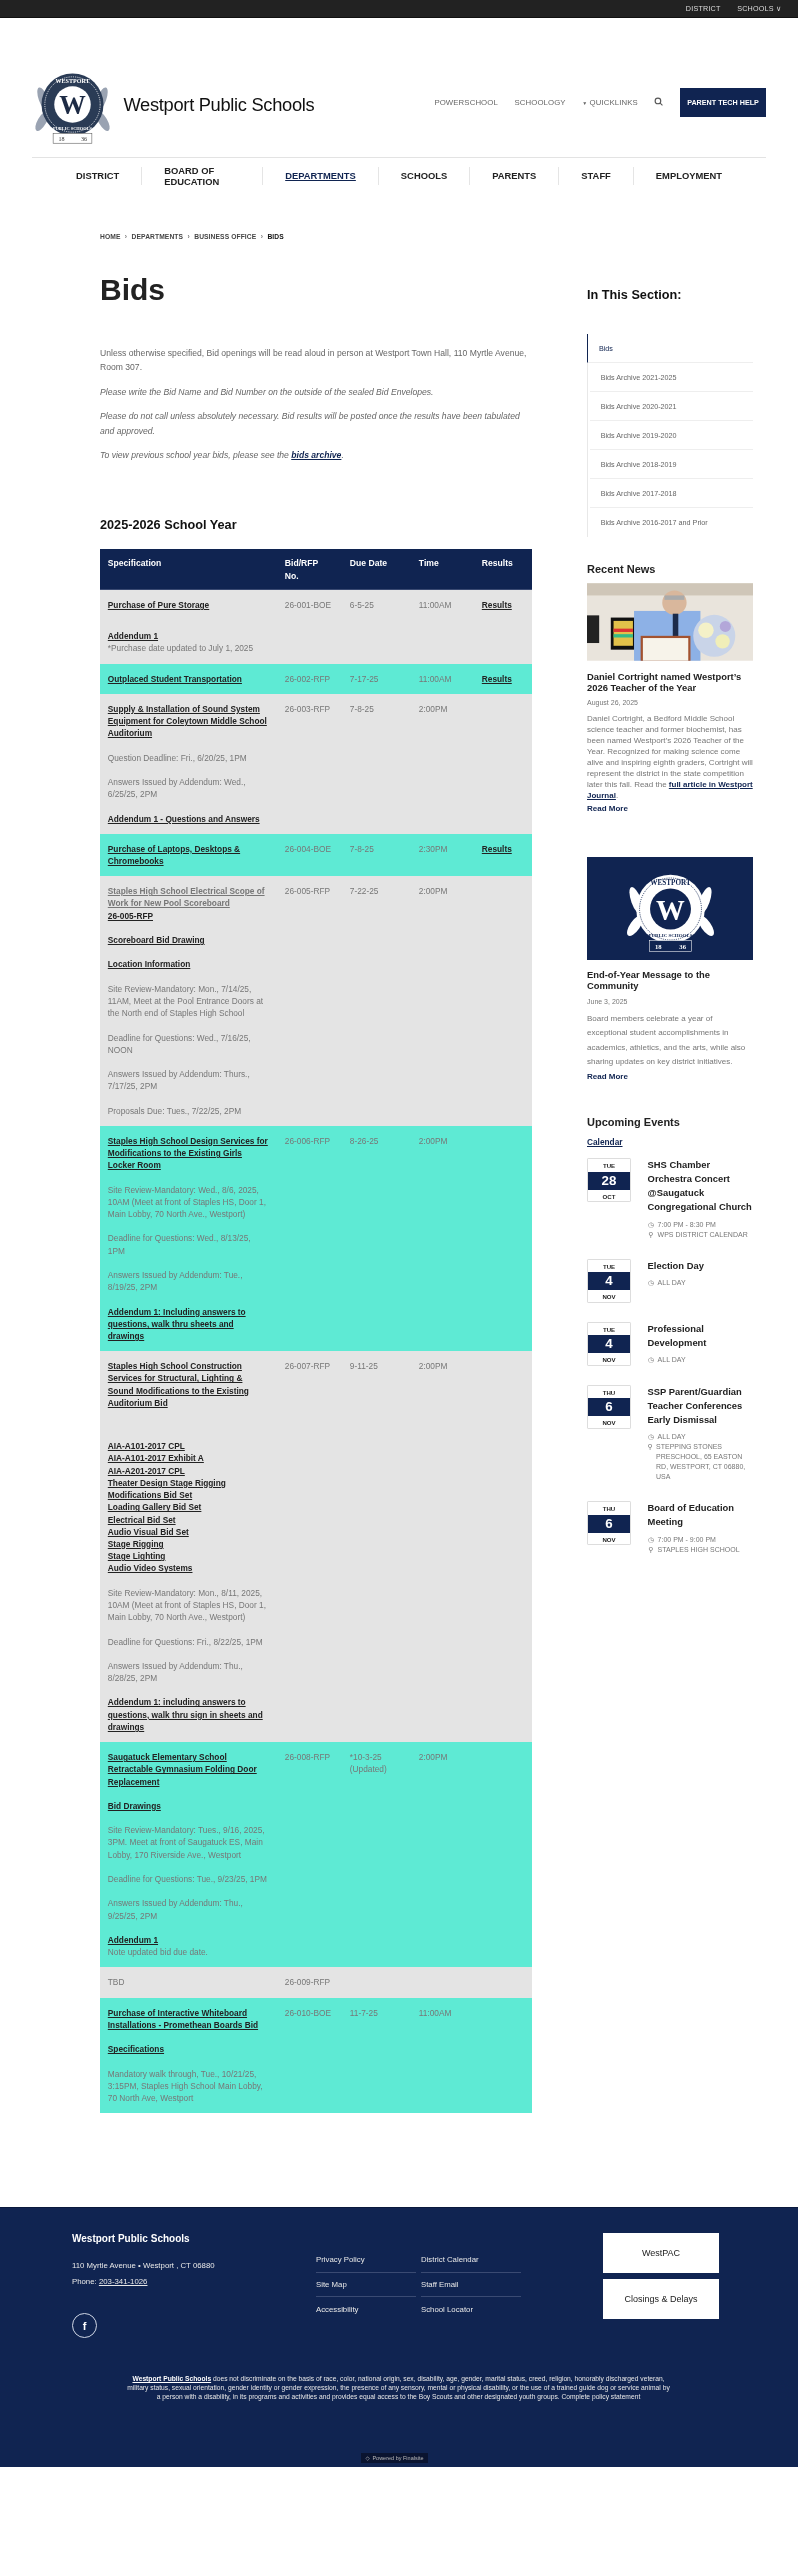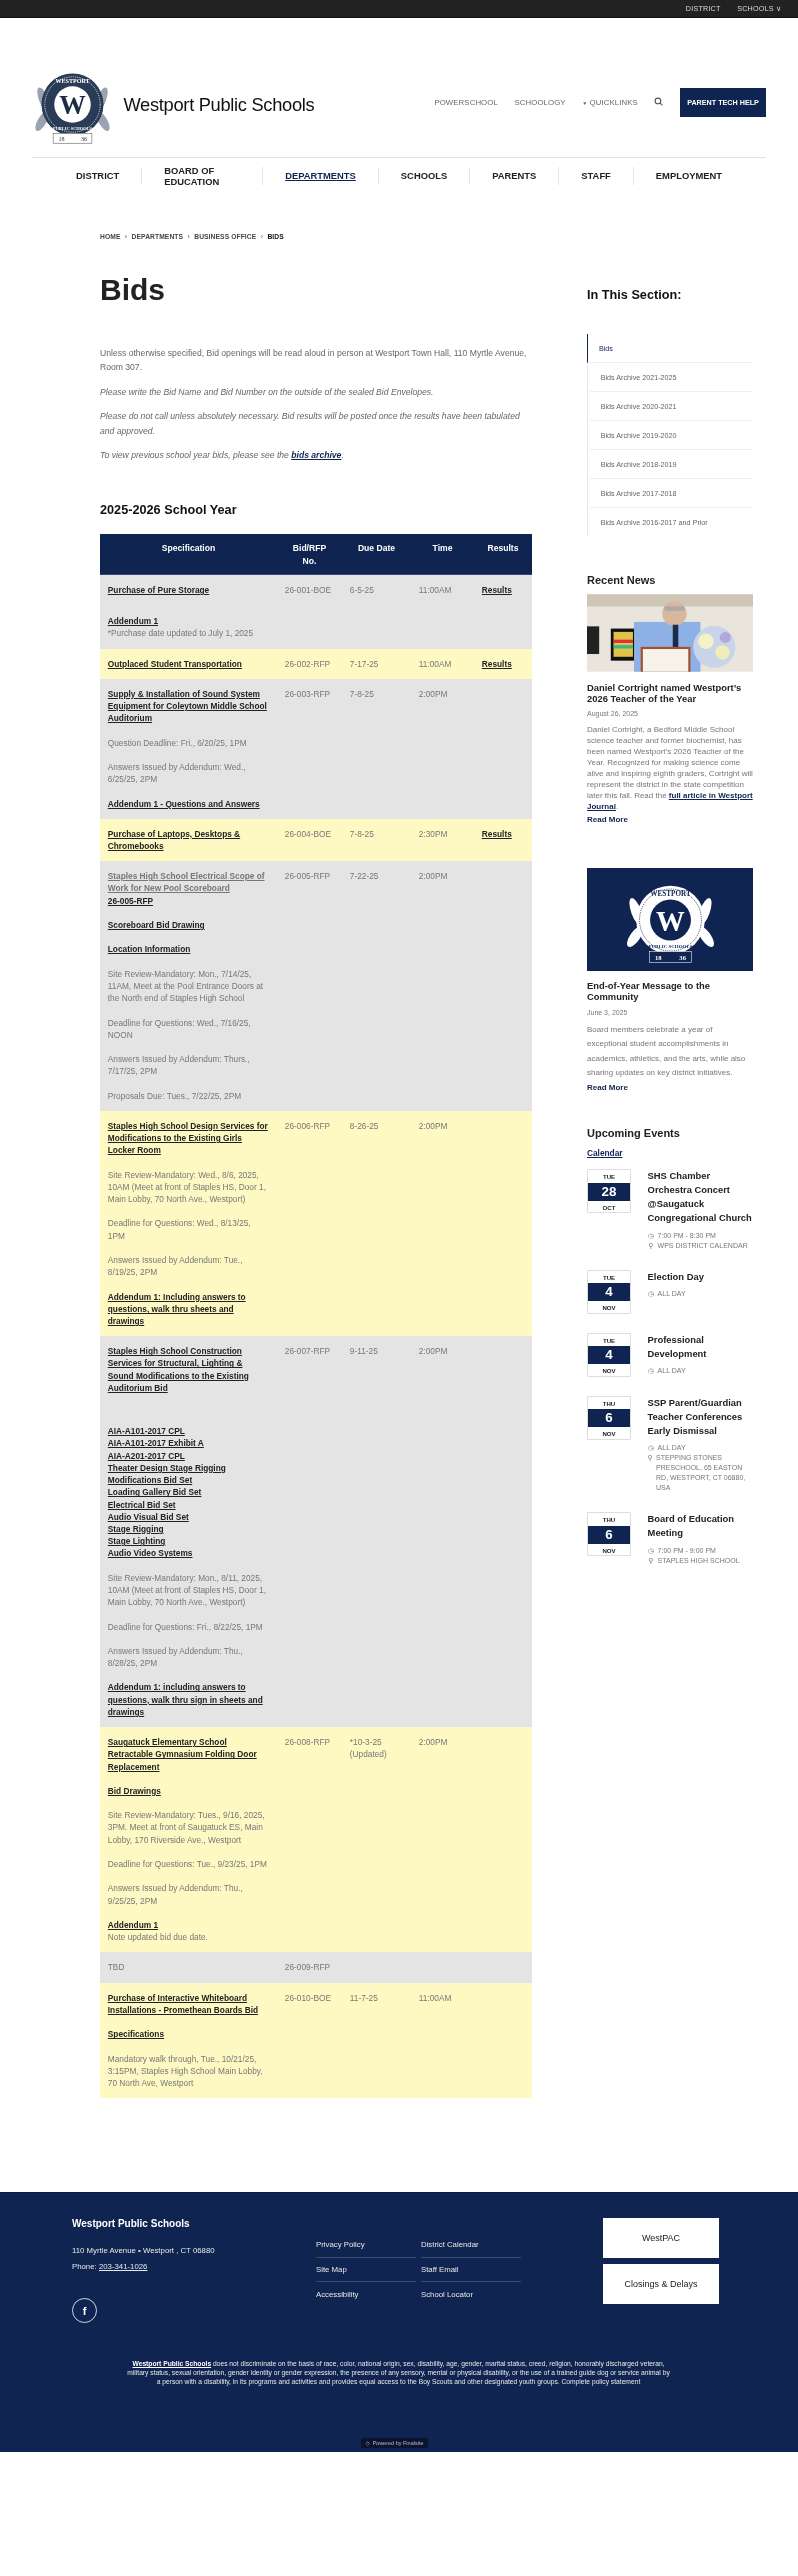--- a/index.html
+++ b/index.html
@@ -20,37 +20,37 @@
 .mainnav .nitem.active{color:#102451;text-decoration:underline}
 .wrap{display:flex;padding:0 0 0 100px;margin-top:40px}
 .content{width:432px}
 .breadcrumb{font-size:6.7px;font-weight:bold;color:#444;display:flex;gap:4.4px;letter-spacing:0.1px}
 .breadcrumb .sep{color:#777}
 .page-title{font-size:30px;font-weight:bold;color:#222;margin-top:33px}
 .intro p{font-size:8.6px;color:#666;line-height:14.4px;margin-top:10px}
 .intro p.it{font-style:italic}
 .intro{margin-top:39px}
 .intro a{color:#102451;font-weight:bold;text-decoration:underline}
-.year-h{font-size:12.7px;color:#111;margin-top:41px}
+.year-h{font-size:12.7px;color:#111;margin-top:56px}
 table{width:432px;border-collapse:collapse;margin-top:16.6px;font-size:8.3px}
-thead th{background:#102451;color:#fff;text-align:center;vertical-align:top;padding:8.3px 7.8px 7.2px;font-size:8.6px;line-height:12.2px;border-bottom:1.7px solid #3a4a72}
+thead th{background:#102451;color:#fff;text-align:left;vertical-align:top;padding:8.3px 7.8px 7.2px;font-size:8.6px;line-height:12.2px;border-bottom:1.7px solid #3a4a72}
 tbody td{vertical-align:top;padding:9px 7.8px;color:#777;line-height:12.2px}
 tbody tr.odd td{background:#e4e4e4}
-tbody tr.even td{background:#fef9c3}
+tbody tr.even td{background:#5eead4}
 .speclink{font-weight:bold;color:#222;text-decoration:underline;display:block}
 .spectext{color:#777;display:block}
 .gap{height:12.2px}
 .gap2{height:19px}
 .resultlink{font-weight:bold;color:#222;text-decoration:underline}
 .sidebar{width:166px;margin-left:55px;padding-top:55px}
 .sb-h{font-size:12.7px;color:#111}
 .section-list{margin-top:32px;border-left:1.1px solid #e8e8e8}
 .section-list .sitem{height:29px;display:flex;align-items:center;padding-left:11px;font-size:7.2px;color:#666;border-bottom:0.6px solid #eee;margin-left:1.7px}
 .section-list .sitem.active{color:#102451;border-left:1.7px solid #102451;margin-left:-1.1px;padding-left:11px}
-.rn-h{font-size:11px;font-weight:bold;color:#222;margin-top:37px}
+.rn-h{font-size:11px;font-weight:bold;color:#222;margin-top:26px}
 .news-img{width:166px;height:78px;margin-top:8.3px;position:relative;overflow:hidden}
 .news-title{font-size:9.4px;font-weight:bold;color:#222;line-height:11px;margin-top:9.4px}
 .news-date{font-size:7px;color:#777;margin-top:6.7px}
 .news-body{font-size:8px;color:#777;line-height:11px;margin-top:6.7px}
 .news-body a{color:#102451;font-weight:bold;text-decoration:underline}
 .read-more{font-size:8px;font-weight:bold;color:#102451;margin-top:3px;display:block}
 .news2{margin-top:44px}
 .news2 .news-img{background:#102451;height:103px;margin-top:0;display:flex;align-items:center;justify-content:center}
 .news2 .news-body{line-height:14.4px}
 .ue-h{font-size:11px;font-weight:bold;color:#222;margin-top:35px}

